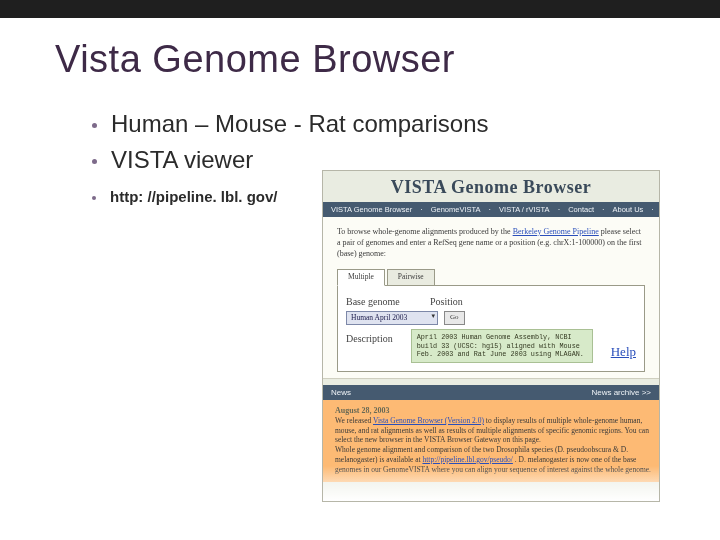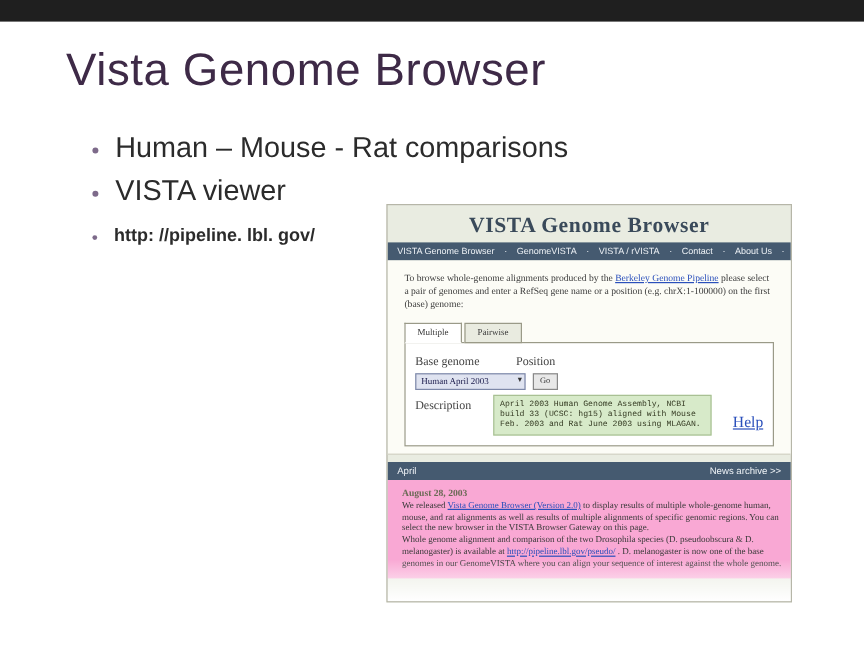--- a/index.html
+++ b/index.html
@@ -23,21 +23,21 @@
     position: absolute;
     left: 55px;
     top: 38px;
     font-size: 38px;
     color: #3e2a47;
     font-weight: 400;
     letter-spacing: 0.5px;
   }
   .bullets {
     position: absolute;
-    left: 77px;
+    left: 92px;
     top: 110px;
     width: 560px;
   }
   .b-row {
     display: flex;
     align-items: flex-start;
     margin-bottom: 8px;
   }
   .dot {
     width: 5px; height: 5px;
@@ -181,21 +181,21 @@
     color:#eef2f6;
     font-family:Verdana,sans-serif;
     font-size:8px;
     padding:3px 8px;
     display:flex;
     justify-content:space-between;
     margin-top:6px;
   }
   .news-body{
     padding:6px 0 8px 12px;
-    background:#f9a8d4;
+    background:#fdba74;
     font-size:7.5px;
     line-height:1.3;
     color:#3a3a3a;
   }
   .news-body a{ color:#2a4fbb; text-decoration:underline; }
   .news-date{
     font-weight:bold;
     color:#6a6a55;
     margin-top:6px;
     font-size:8px;
@@ -268,21 +268,21 @@
       </div>
       <div class="desc-box">
         <div class="fld-label" style="width:48px;padding-top:3px">Description</div>
         <div class="desc-text">April 2003 Human Genome Assembly, NCBI build 33 (UCSC: hg15) aligned with Mouse Feb. 2003 and Rat June 2003 using MLAGAN.</div>
         <a class="help-link">Help</a>
       </div>
     </div>
   </div>
 
   <div class="news-bar">
-    <span>April</span>
+    <span>News</span>
     <span>News archive &gt;&gt;</span>
   </div>
   <div class="news-body">
     <div class="news-date first">August 28, 2003</div>
     <div>
       <span>We released </span>
       <a>Vista Genome Browser (Version 2.0)</a>
       <span> to display results of multiple whole-genome human, mouse, and rat alignments as well as results of multiple alignments of specific genomic regions. You can select the new browser in the VISTA Browser Gateway on this page.</span>
     </div>
 

